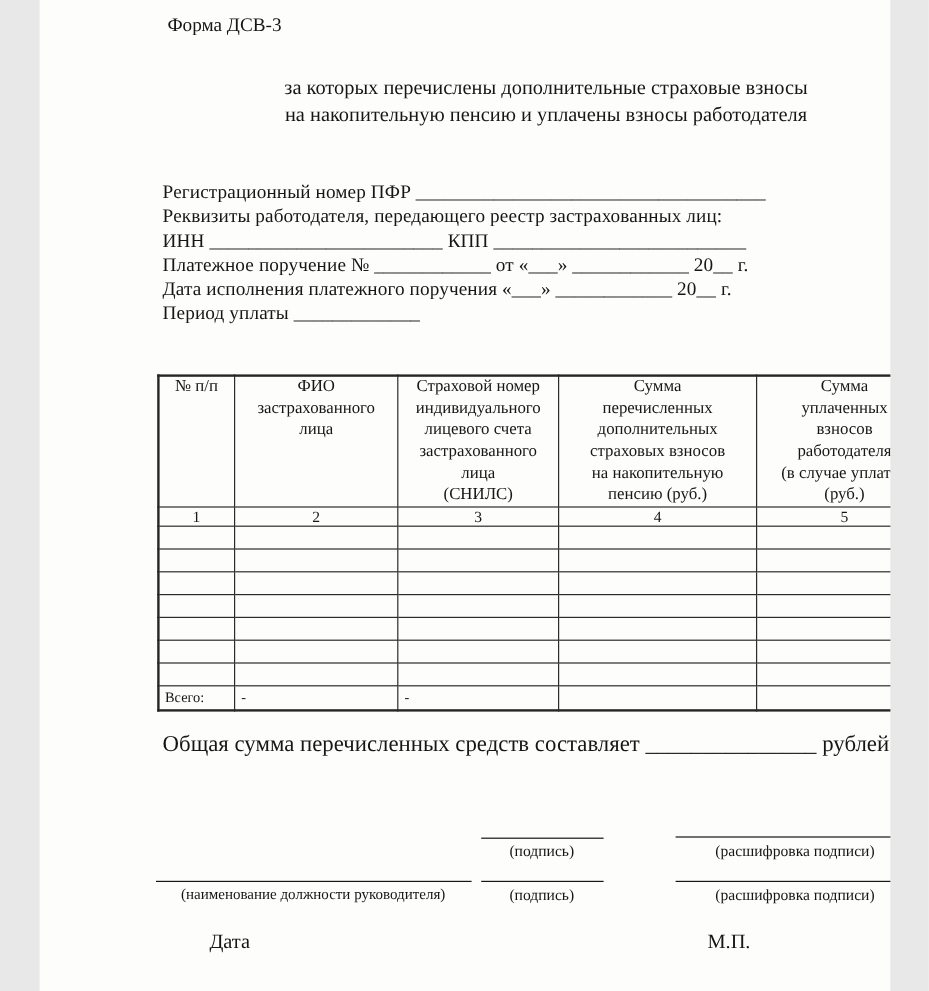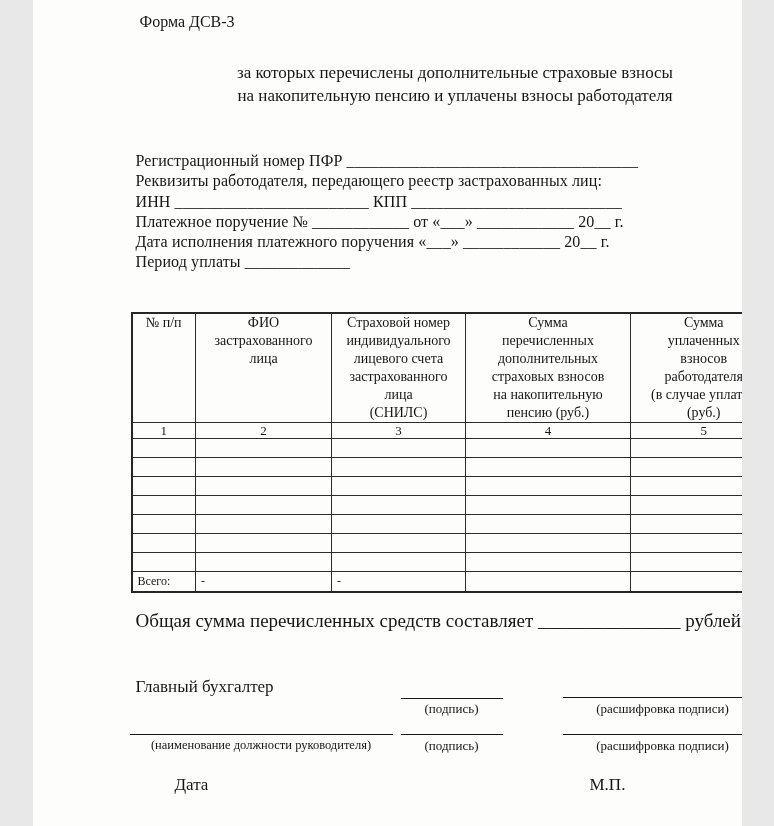--- a/index.html
+++ b/index.html
@@ -189,21 +189,20 @@
         <td>-</td>
         <td>-</td>
         <td></td>
         <td></td>
       </tr>
     </tbody>
   </table>
 
   <div class="total-line">Общая сумма перечисленных средств составляет _______________ рублей</div>
 
-  <div class="sig-label" style="left:103px; top:677px;">Главный бухгалтер</div>
 
   <div class="sig-line" style="left:368px; top:698px; width:102px;"></div>
   <div class="sig-caption" style="left:356px; top:701px; width:126px;">(подпись)</div>
   <div class="sig-line" style="left:530px; top:697px; width:200px;"></div>
   <div class="sig-caption" style="left:530px; top:701px; width:200px;">(расшифровка подписи)</div>
 
   <div class="sig-line" style="left:97px; top:734px; width:263px;"></div>
   <div class="sig-caption small" style="left:97px; top:738px; width:263px;">(наименование должности руководителя)</div>
   <div class="sig-line" style="left:368px; top:734px; width:102px;"></div>
   <div class="sig-caption" style="left:356px; top:738px; width:126px;">(подпись)</div>

